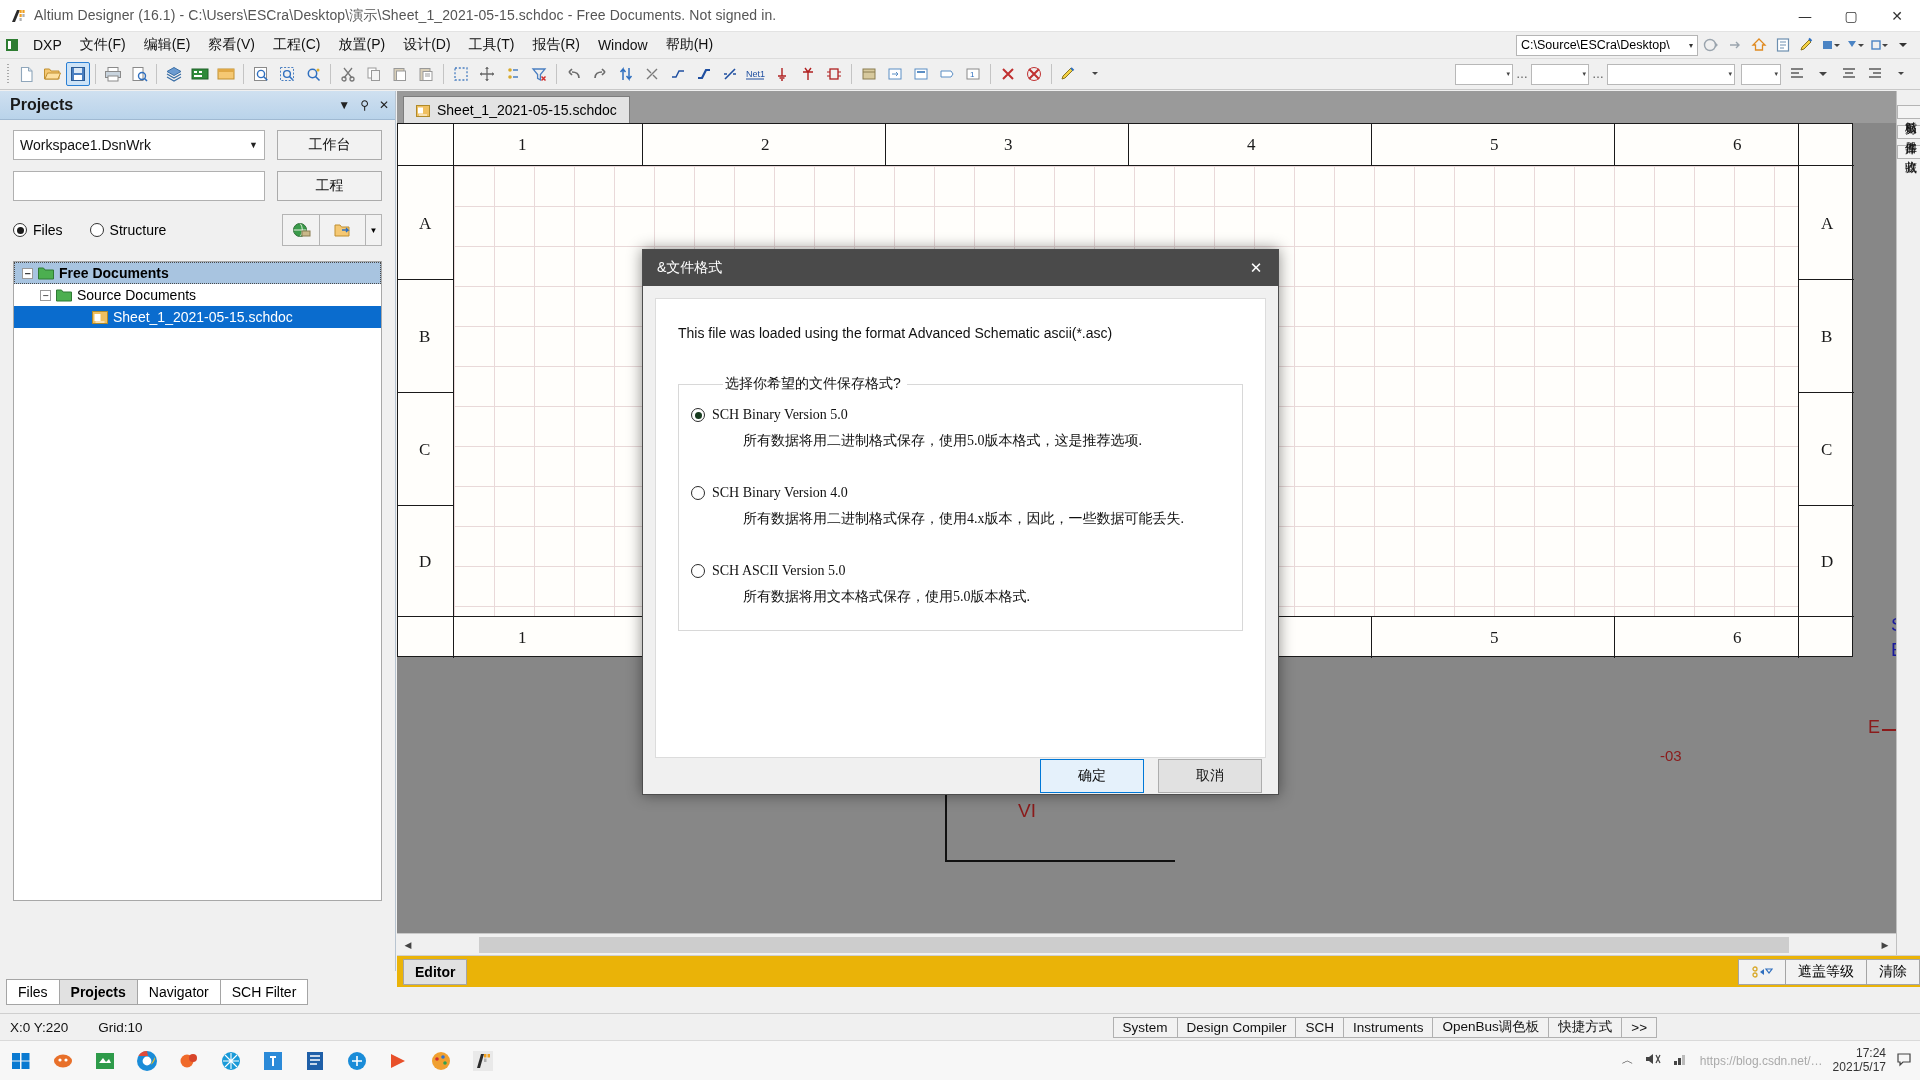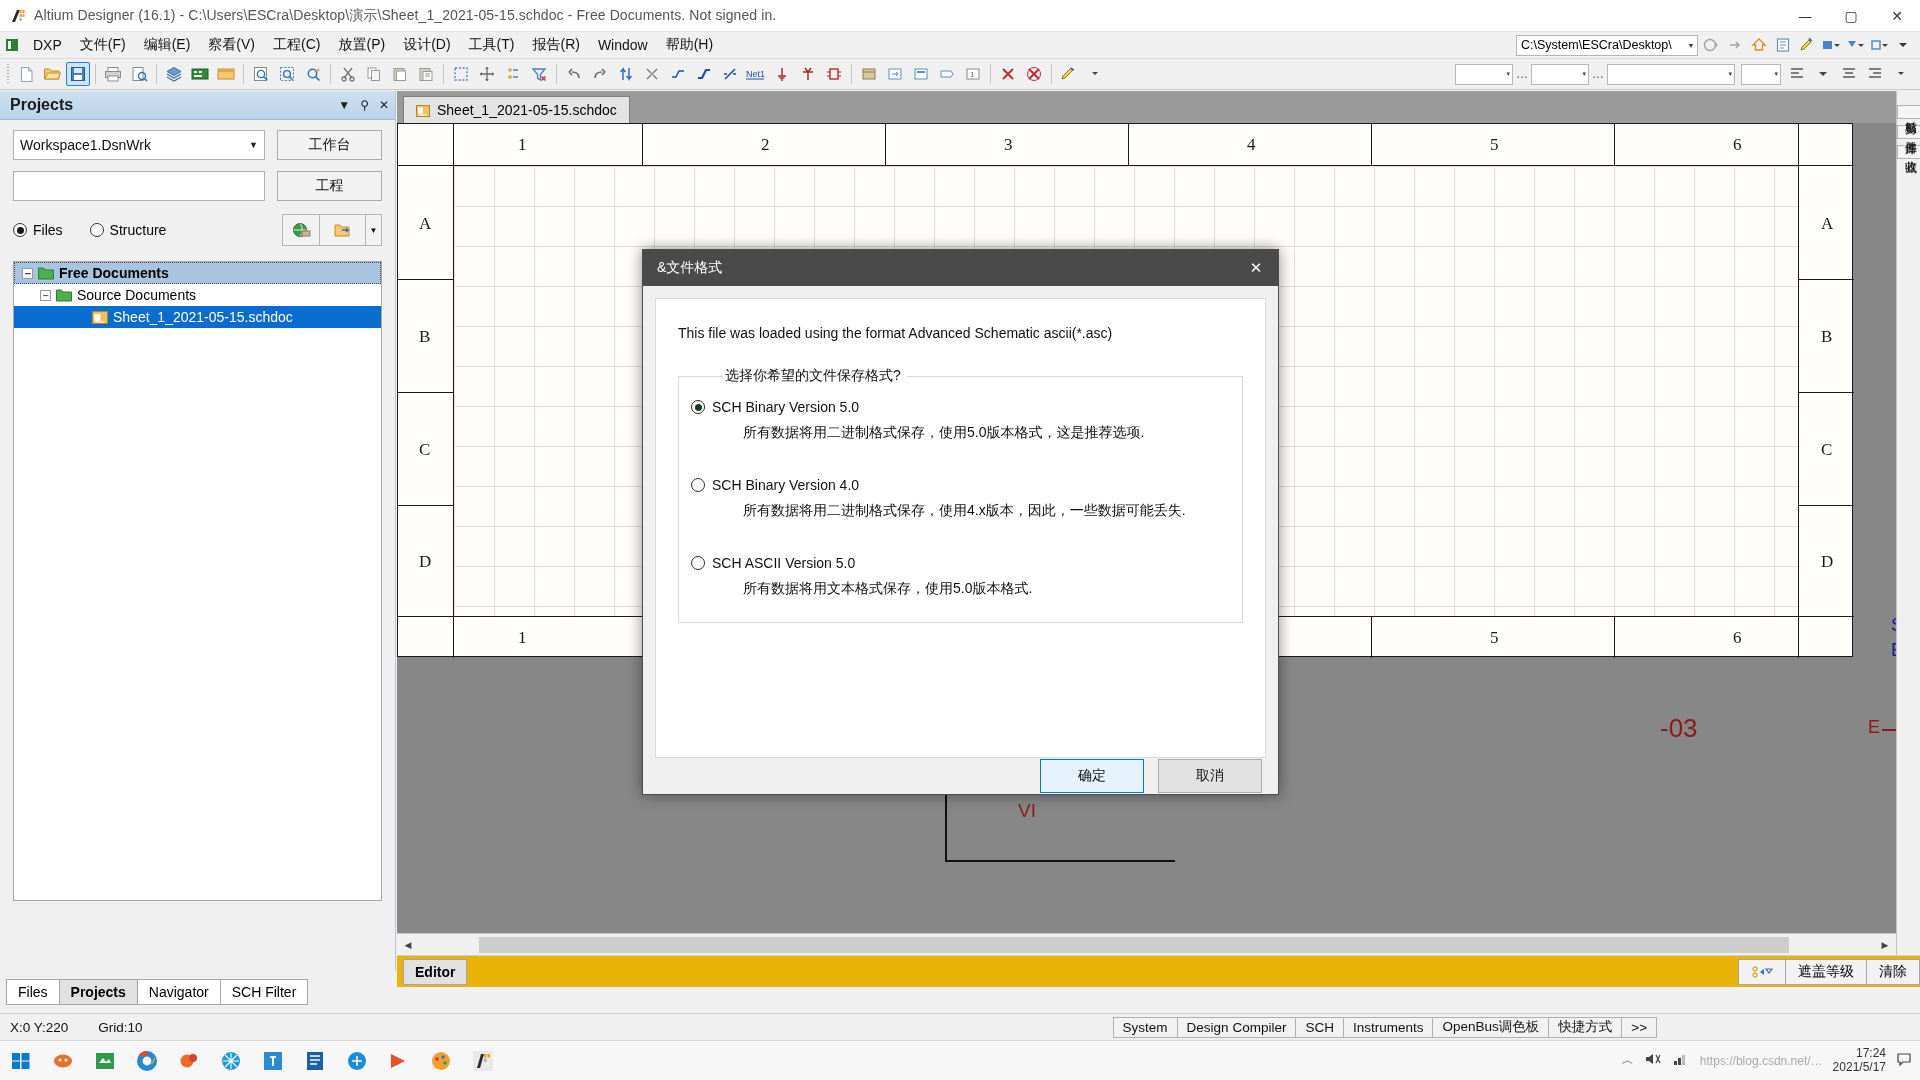--- a/index.html
+++ b/index.html
@@ -192,25 +192,25 @@
     background:#f0f0f0; box-shadow:0 0 14px rgba(0,0,0,.45);
     border:1px solid #4d4d4d; display:flex; flex-direction:column; z-index:50;
   }
   #dlg-title { height:36px; background:#4a4a4a; display:flex; align-items:center;
      padding:0 0 0 14px; }
   #dlg-title .t { color:#fff; font-size:14px; }
   #dlg-close { margin-left:auto; width:44px;height:36px;display:flex;align-items:center;
      justify-content:center; color:#fff; font-size:15px; }
   #dlg-body { flex:1; background:#f0f0f0; padding:12px 12px 0 12px; }
   #dlg-inner { background:#fff; border:1px solid #dcdcdc; height:460px; padding:26px 22px 0 22px; }
-  #dlg-msg { font-size:14px; color:#111; margin-bottom:26px; }
+  #dlg-msg { font-size:14px; color:#111; margin-bottom:34px; }
   fieldset.grp { border:1px solid #d8d8d8; border-top:1px solid #d8d8d8;
     padding:14px 12px 18px 12px; margin:0; }
   fieldset.grp legend { font-size:14px; padding:0 6px 0 2px; color:#111;margin-left:32px; }
-  .opt { margin-bottom:6px; }
+  .opt { margin-bottom:6px;font-family:Liberation Serif, serif; }
   .opt-head { display:flex; align-items:center; gap:7px; font-size:14px; color:#111; }
   .opt-radio { width:14px;height:14px;border:1.6px solid #2b2b2b;border-radius:50%;
     background:#fff; display:flex;align-items:center;justify-content:center; flex:0 0 auto;}
   .opt-radio.on::after { content:""; width:7px;height:7px;border-radius:50%;background:#173b1f; }
   .opt-desc { font-size:14px; color:#111; margin:9px 0 0 52px; }
   .opt-gap { height:29px; }
   #dlg-foot { height:64px; display:flex; align-items:center; justify-content:flex-end;
     padding-right:16px; gap:14px; background:#f0f0f0;margin-left:45px; }
   .dlg-btn { width:104px; height:34px; display:flex; align-items:center; justify-content:center;
     font-size:14px; color:#111; }
@@ -255,21 +255,21 @@
   <div class="menu-item">工程(C)</div>
   <div class="menu-item">放置(P)</div>
   <div class="menu-item">设计(D)</div>
   <div class="menu-item">工具(T)</div>
   <div class="menu-item">报告(R)</div>
   <div class="menu-item">Window</div>
   <div class="menu-item">帮助(H)</div>
 
   <div id="menubar-right">
     <div class="path-box">
-      <span>C:\System\ESCra\Desktop\</span>
+      <span>C:\Source\ESCra\Desktop\</span>
       <span style="margin-left:auto;font-size:8px;color:#333;">▾</span>
     </div>
     <div class="mb-ico">
       <svg width="16" height="16" viewBox="0 0 16 16">
           <circle cx="7" cy="8" r="5.5" fill="none" stroke="#9aa4ad" stroke-width="1.4"></circle>
           <path d="M12 6 l2 2 -2 2" fill="none" stroke="#9aa4ad" stroke-width="1.3"></path>
         </svg>
     </div>
     <div class="mb-ico">
       <svg width="16" height="16" viewBox="0 0 16 16">
@@ -774,21 +774,21 @@
         <div class="sch-text sch-red" style="left:634px;top:524px;font-size:19px">F</div>
         <div class="sch-text sch-red" style="left:566px;top:551px;font-size:19px">GND</div>
         <div class="sch-text sch-red" style="left:566px;top:602px;font-size:19px">OUTPU</div>
         <div class="sch-text sch-red" style="left:578px;top:626px;font-size:19px">VI</div>
         <div class="sch-text sch-red" style="left:620px;top:676px;font-size:19px">VI</div>
         <div style="position:absolute;left:502px;top:562px;width:46px;height:2px;background:#8b1a1a"></div>
         <div style="position:absolute;left:502px;top:613px;width:46px;height:2px;background:#8b1a1a"></div>
         <div class="sch-text sch-red" style="left:514px;top:538px;font-size:17px">3</div>
         <div class="sch-text sch-red" style="left:514px;top:589px;font-size:17px">6</div>
 
-        <div class="sch-text sch-red" style="left:1262px;top:589px;font-size:26px">-03</div>
+        <div class="sch-text sch-red" style="left:1262px;top:623px;font-size:15px">-03</div>
 
         <div class="sch-text sch-blue" style="left:1493px;top:490px;font-size:19px">SW2</div>
         <div class="sch-text sch-blue" style="left:1493px;top:515px;font-size:19px">EC12E1220407</div>
         <svg style="position:absolute;left:1466px;top:541px" width="200" height="170" viewBox="0 0 200 170">
           <rect x="38" y="15" width="95" height="100" fill="none" stroke="#8b1a1a" stroke-width="2.2"></rect>
           <circle cx="52" cy="29" r="5.5" fill="none" stroke="#8b1a1a" stroke-width="2"></circle>
           <circle cx="119" cy="29" r="5.5" fill="none" stroke="#8b1a1a" stroke-width="2"></circle>
           <circle cx="52" cy="101" r="5.5" fill="none" stroke="#8b1a1a" stroke-width="2"></circle>
           <circle cx="119" cy="101" r="5.5" fill="none" stroke="#8b1a1a" stroke-width="2"></circle>
           <circle cx="86" cy="65" r="23" fill="none" stroke="#8b1a1a" stroke-width="2"></circle>

